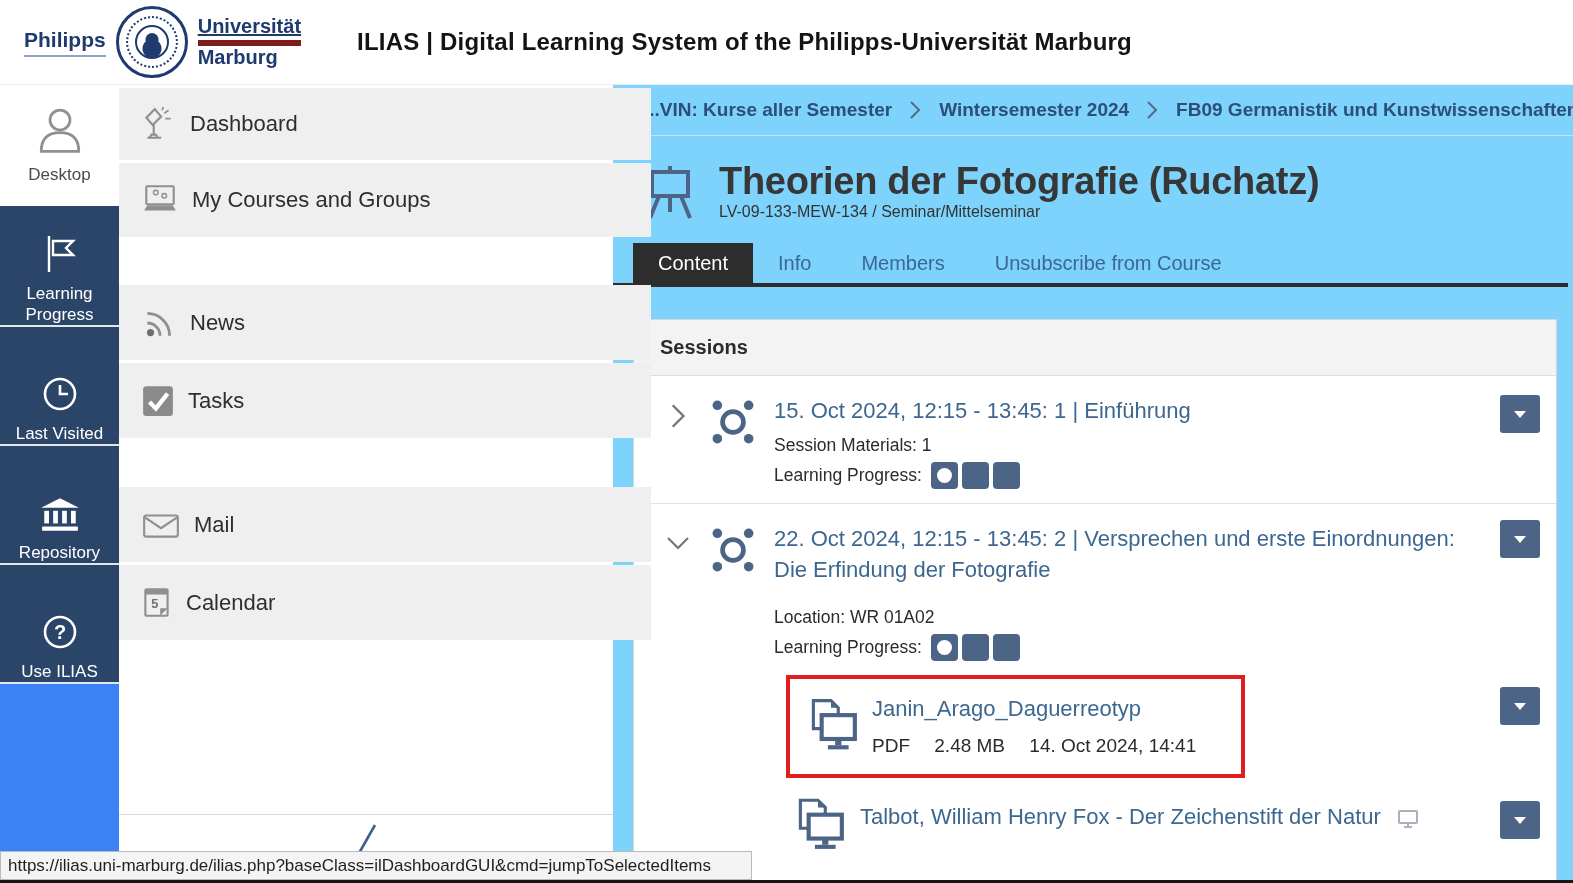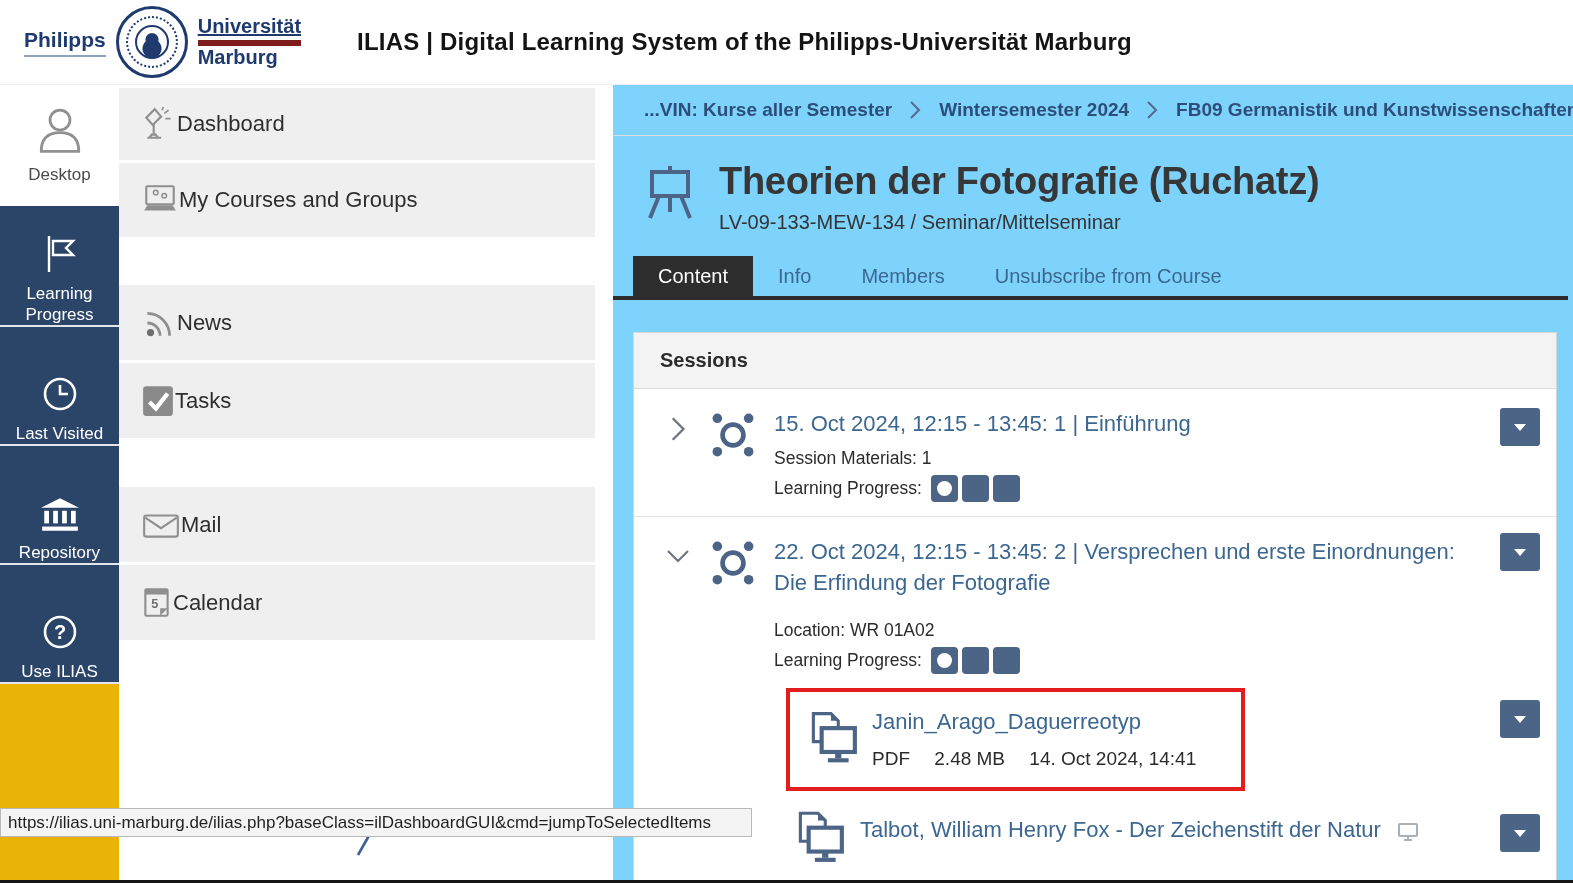--- a/index.html
+++ b/index.html
@@ -18,34 +18,34 @@
   .seal-inner { width:52px; height:52px; border-radius:50%; border:2px dotted #1e3a6e;
                 display:flex; align-items:center; justify-content:center; }
   .seal-core { width:34px; height:34px; border-radius:50%; border:2px solid #1e3a6e; background:
                radial-gradient(circle at 50% 42%, #1e3a6e 0 6px, transparent 7px),
                radial-gradient(circle at 50% 72%, #1e3a6e 0 9px, transparent 10px); }
   .logo-right { margin-left:10px; font-size:20px; font-weight:bold; color:#1e3a6e; line-height:1.15; }
   .logo-right .uni { border-bottom:6px solid #7f1d1d; padding-bottom:2px; display:inline-block;text-decoration:underline; }
   .app-title { font-size:24px; font-weight:bold; color:#141414; margin-left:56px; letter-spacing:.2px; }
 
   
-  .rail { position:absolute; left:0; top:85px; width:119px; height:798px; background:#eab308; z-index:3; }
+  .rail { position:absolute; left:0; top:85px; width:119px; height:798px; background:#3b82f6; z-index:3; }
   .rail-item { width:119px; display:flex; flex-direction:column; align-items:center; justify-content:center;
                gap:9px; cursor:pointer; }
   .rail-item .lbl { font-size:17px; color:#fff; text-align:center; line-height:1.25; }
   .rail-desktop { height:121px; background:#fff; }
   .rail-desktop .lbl { color:#4a4a4a; }
   .rail-dark { height:119px; background:#2b4569; border-top:2px solid #e3e6ea;justify-content:flex-end; }
   .rail-dark.first { border-top:none; }
   .rail-fill { height:196px; border-top:2px solid #e3e6ea; }
 
   
   .menu { position:absolute; left:119px; top:85px; width:494px; height:798px; background:#fff; z-index:2; }
-  .menu-item { position:absolute; left:0; width:476px; background:#efefef; display:flex; align-items:center;
-               padding-left:22px; cursor:pointer; }
+  .menu-item { position:absolute; left:0; width:532px; background:#efefef; display:flex; align-items:center;
+               padding-left:22px; gap:13px; cursor:pointer; }
   .menu-item .lbl { font-size:22px; color:#2e2e2e; }
   .mi-0 { top:3px;   height:72px; }
   .mi-1 { top:78px;  height:74px; }
   .mi-2 { top:200px; height:75px; }
   .mi-3 { top:278px; height:75px; }
   .mi-4 { top:402px; height:75px; }
   .mi-5 { top:480px; height:75px; }
   .menu-divider { position:absolute; left:0; top:729px; width:494px; height:1px; background:#d9d9d9; }
   .menu-collapse { position:absolute; left:232px; top:738px; width:30px; height:34px; cursor:pointer; }
 
@@ -54,21 +54,21 @@
 
   .breadcrumb { height:51px; border-bottom:1px solid #dcdcdc; display:flex; align-items:center;
                 padding-left:31px; gap:16px; }
   .crumb { font-size:19px; font-weight:bold; color:#2d4e79; cursor:pointer; white-space:nowrap; }
   .crumb-sep { display:flex; align-items:center; }
 
   .course-head { display:flex; margin:24px 0 0 31px; }
   .course-icon { width:52px; height:56px; margin-top:4px; }
   .course-titles { margin-left:23px; }
   .course-title { font-size:38px; font-weight:600; color:#373737; letter-spacing:-.3px; }
-  .course-sub { font-size:20px; color:#333; margin-top:8px; }
+  .course-sub { font-size:16px; color:#333; }
 
   .tabs-wrap { margin-top:22px; padding-left:20px; width:955px; border-bottom:4px solid #2d2d2d;
                display:flex; align-items:flex-start; }
   .tab { font-size:20px; padding:9px 25px 8px; color:#3c6791; cursor:pointer; white-space:nowrap; }
   .tab.active { background:#2d2d2d; color:#fff; }
 
   .panel { margin:32px 16px 0 20px; width:924px; height:620px; border:1px solid #d6d6d6; background:#fff; }
   .panel-head { height:56px; background:#f3f3f3; border-bottom:1px solid #ddd; display:flex;
                 align-items:center; padding-left:26px; }
   .panel-head .t { font-size:20px; font-weight:bold; color:#2b2b2b; }
@@ -101,21 +101,21 @@
   .file-icon { width:56px; margin-right:13px; }
   .file-name { font-size:22px; color:#3c6791; cursor:pointer; display:inline-block; margin-top:2px; }
   .file-meta { font-size:19px; color:#2b2b2b; margin-top:13px; }
   .file-meta span { margin-right:19px; }
   .talbot-row { display:flex; align-items:flex-start; margin-top:17px; margin-left:16px; }
   .talbot-row .file-icon { margin-right:14px; }
   .talbot-row .file-name { margin-top:9px; }
   .mini-screen { margin:14px 0 0 16px; }
 
   
-  .status-bar { position:absolute; left:0; top:808px; width:752px; height:29px; background:#f4f4f4;
+  .status-bar { position:absolute; left:0; top:851px; width:752px; height:29px; background:#f4f4f4;
                 border:1px solid #b9b9b9; display:flex; align-items:center; padding-left:7px; z-index:9; }
   .status-bar .url { font-size:17px; color:#1f1f1f; white-space:nowrap; }
   .bottom-strip { position:absolute; left:0; top:880px; width:1573px; height:3px; background:#161616; z-index:8; }
 </style>
 </head>
 <body>
 
 <header class="app-header">
   <div class="logo">
     <span class="logo-philipps">Philipps</span>

